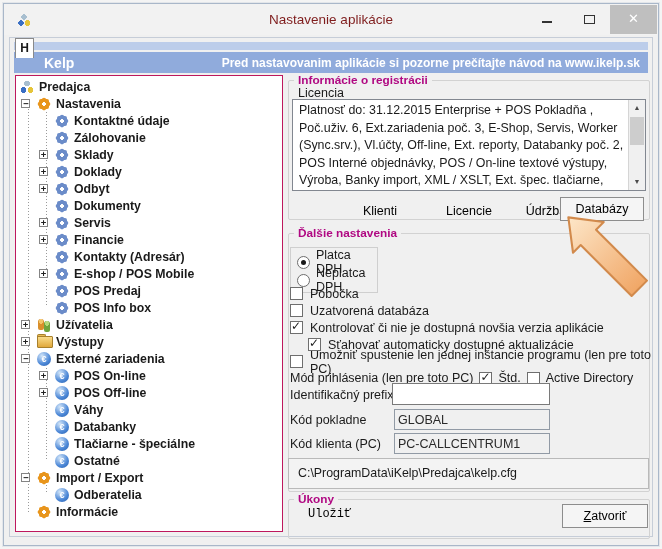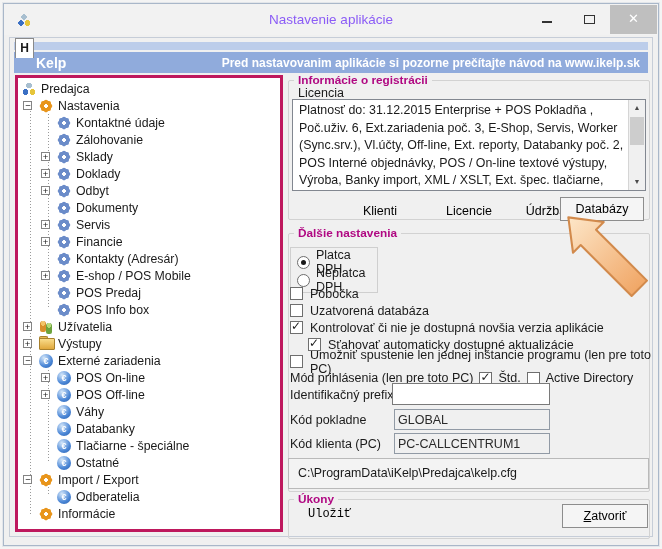--- a/index.html
+++ b/index.html
@@ -24,21 +24,21 @@
   .titlebar .win-logo { left: 13px; top: 9px; }
   .logo-dots {
     display:block; width:14px; height:14px;
     background:
       radial-gradient(circle at 7px 4px,   #a8bfd0 0 2.7px, rgba(0,0,0,0) 2.9px),
       radial-gradient(circle at 4px 10px,  #3a6fc4 0 2.7px, rgba(0,0,0,0) 2.9px),
       radial-gradient(circle at 10.5px 10px,#e6c53a 0 2.7px, rgba(0,0,0,0) 2.9px);
   }
   .title-text {
     position: absolute; left: 0; right: 0; top: 8px; text-align: center;
-    font-size: 13.5px; color: #8b5cf6;
+    font-size: 13.5px; color: #7f1d1d;
   }
   .win-controls { position: absolute; right: 1px; top: 1px; display: flex; height: 29px; }
   .wbtn { width: 42px; height: 29px; position: relative; cursor: pointer; }
   .wbtn-close { width: 47px; background: #bfbfbf; }
   .glyph-min { position:absolute; left:50%; top:16px; width:10px; height:2px; margin-left:-5px; background:#333; }
   .glyph-max { position:absolute; left:50%; top:10px; width:11px; height:9px; margin-left:-5px; border:1.5px solid #333; background:transparent; }
   .glyph-close { position:absolute; left:0; right:0; top:6px; text-align:center; color:#fff; font-weight:bold; font-size:13px; }
   
   .client {
     position: absolute; left: 5px; top: 33px; right: 5px; bottom: 8px;
@@ -47,26 +47,26 @@
   .htab {
     position: absolute; left: 5px; top: 0px; width: 19px; height: 20px; z-index: 3;
     background: #fff; border: 1px solid #8a8a8a; border-bottom: none;
     font-weight: bold; font-size: 12px; text-align: center; line-height: 19px; cursor: pointer;
   }
   .strip1 { position: absolute; left: 4px; right: 4px; top: 4px; height: 8px; background: #bccdea; }
   .banner {
     position: absolute; left: 4px; right: 4px; top: 14px; height: 21px; background: #90abdc;
     color: #fff; display: flex; align-items: center; z-index: 2;
   }
-  .banner .appname { font-weight: bold; font-size: 14px; margin-left: 22px; }
+  .banner .appname { font-weight: bold; font-size: 14px; margin-left: 30px; }
   .banner .notice { font-weight: bold; font-size: 12px; margin-left: auto; margin-right: 8px; }
   
   .tree {
     position: absolute; left: 5px; top: 37px; width: 268px; height: 457px;
-    background: #fff; border: 3px solid #be185d; overflow: hidden; padding-top: 2px;
+    background: #fff; border: 1px solid #be185d; overflow: hidden; padding-top: 2px; font-weight: bold;
   }
   .vline { position: absolute; width: 1px; background: repeating-linear-gradient(to bottom, #9a9a9a 0 1px, transparent 1px 3px); }
   .trow { position: relative; height: 17px; display: flex; align-items: center; cursor: pointer; white-space: nowrap; z-index: 1; }
   .trow[data-level="0"] { padding-left: 4px; }
   .trow[data-level="1"] { padding-left: 2px; }
   .trow[data-level="2"] { padding-left: 20px; }
   .exp {
     width: 9px; height: 9px; margin: 0 7px 0 3px; flex: 0 0 9px;
     border: 1px solid #848484; background: #fff; position: relative;
   }

